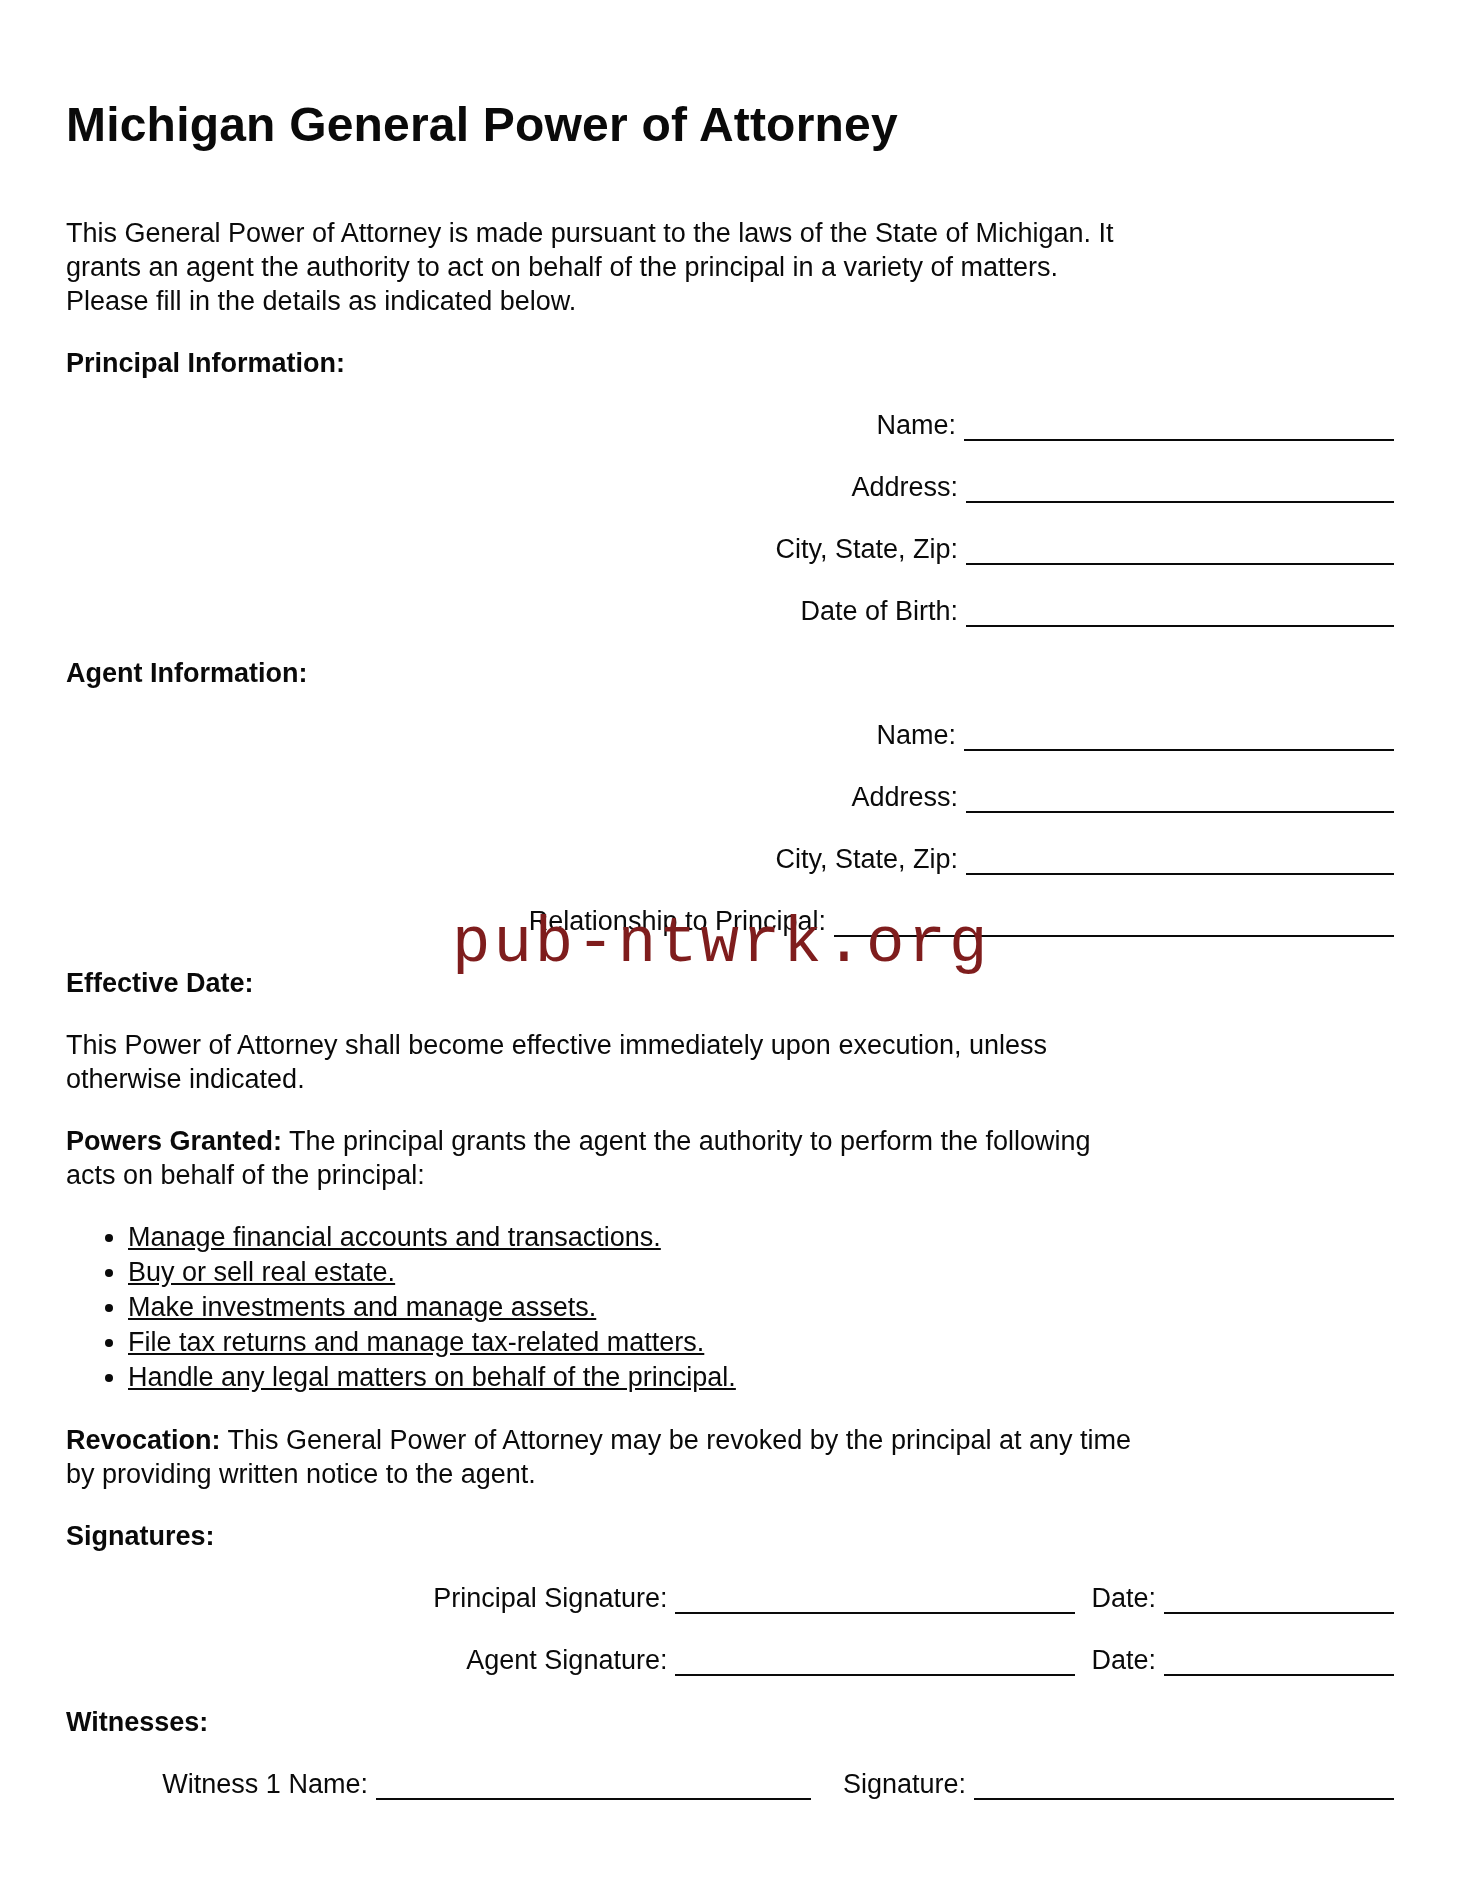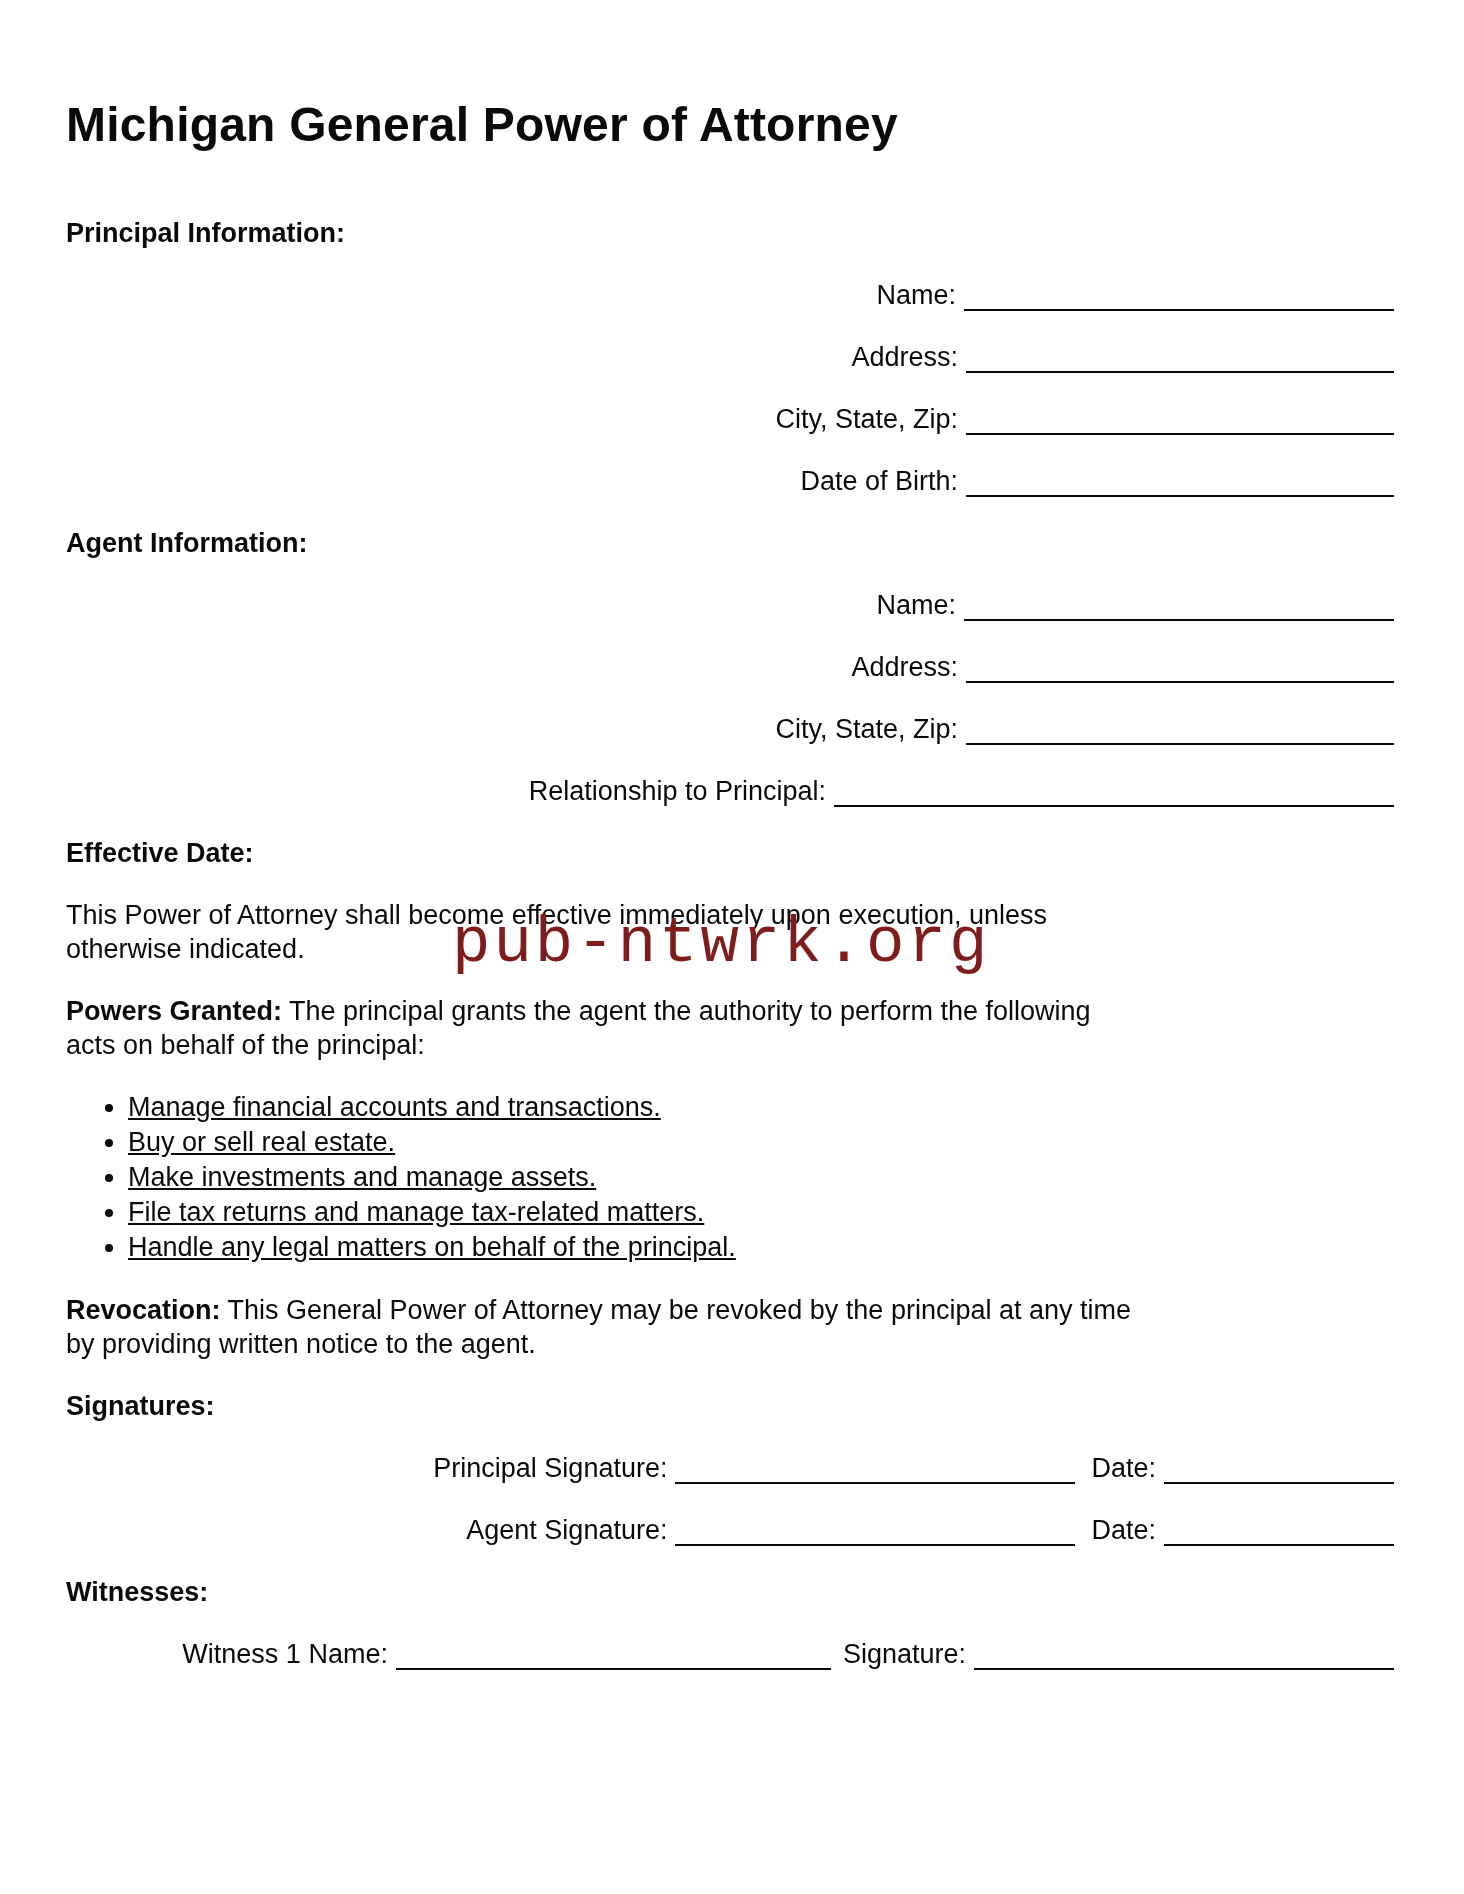--- a/index.html
+++ b/index.html
@@ -51,21 +51,21 @@
     vertical-align: -7px;
   }
   .w430 { width: 430px; }
   .w428 { width: 428px; }
   .w560 { width: 560px; }
   .w400 { width: 400px; }
   .w230 { width: 230px; }
   .w435 { width: 435px; }
   .w420 { width: 420px; }
   .date-label { margin-left: 16px; }
-  .sig-label2 { margin-left: 12px; }
+  .sig-label2 { margin-left: 32px; }
   ul.powers-list {
     margin: 0 0 28px 0;
     padding: 0 0 0 62px;
     text-decoration: underline;
   }
   ul.powers-list li {
     font-size: 27px;
     line-height: 35px;
   }
   .watermark {
@@ -81,20 +81,23 @@
   }
   strong { font-weight: 700; }
 </style>
 </head>
 <body>
 
 <div class="page">
 
   <h1 class="doc-title">Michigan General Power of Attorney</h1>
 
+  <p class="body-text">This General Power of Attorney is made pursuant to the laws of the State of Michigan. It
+grants an agent the authority to act on behalf of the principal in a variety of matters.
+Please fill in the details as indicated below.</p>
 
   <h2 class="section-heading">Principal Information:</h2>
 
   <div class="row">
     <span>Name:</span><span class="fill w430"></span>
   </div>
   <div class="row">
     <span>Address:</span><span class="fill w428"></span>
   </div>
   <div class="row">

